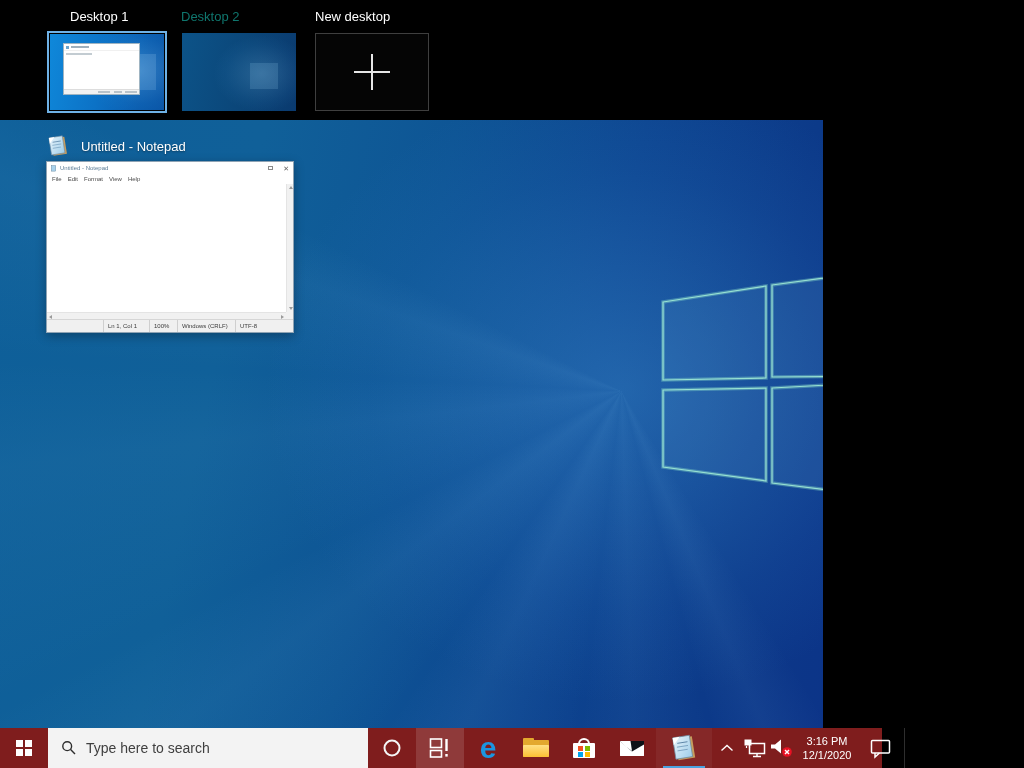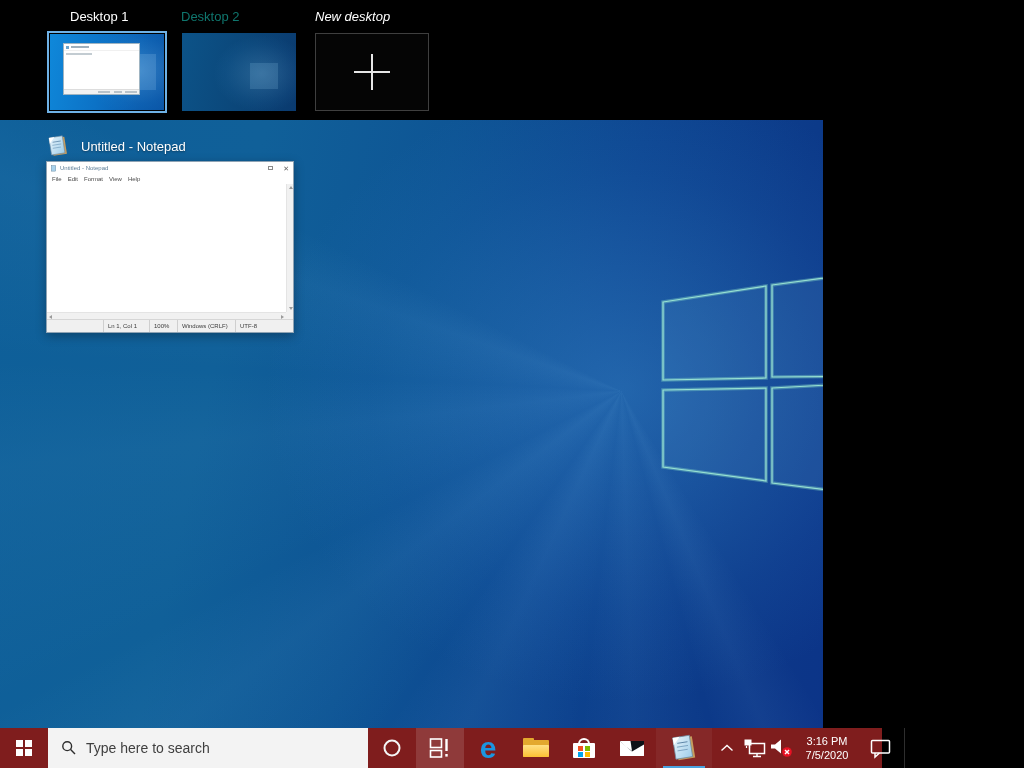--- a/index.html
+++ b/index.html
@@ -8,21 +8,21 @@
     font-family: "Liberation Sans", sans-serif;
     background:#000; position:relative; cursor:default;
     -webkit-font-smoothing: antialiased;
   }
 
   
   .topstrip { position:absolute; left:0; top:0; width:1024px; height:120px; background:#000; z-index:5; }
   .desk-label { position:absolute; top:9px; font-size:13px; color:#fff; white-space:nowrap; }
   .lbl-d1 { left:48px;margin-left:22px; }
   .lbl-d2 { left:181px; color:#0f766e; }
-  .lbl-new { left:315px;font-style:italic; }
+  .lbl-new { left:315px; }
 
   .tile { position:absolute; overflow:hidden; }
   .tile-d1 { left:47px; top:31px; width:120px; height:82px; border:2px solid #6fb2e6; background:#000; padding:1px; }
   .tile-d1-inner { width:100%; height:100%; position:relative; overflow:hidden;
     background: radial-gradient(ellipse 70px 55px at 78% 48%, rgba(160,220,255,0.25), rgba(60,150,220,0.08) 60%, transparent 80%),
                 linear-gradient(100deg,#0f88da 0%, #0c72c6 45%, #0a5cae 80%, #0a55a6 100%);
   }
   .tile-d1-logo { position:absolute; right:8px; top:26%; width:26px; height:36px; background:rgba(190,230,255,0.16); }
   .mini-win { position:absolute; left:13px; top:9px; width:77px; height:52px; background:#fff; border:1px solid #9fb4c2; }
   .mini-tb { position:relative; height:7px; border-bottom:1px solid #f0f0f0; }
@@ -351,21 +351,21 @@
     <svg width="24" height="20" viewBox="0 0 24 20">
       <polygon points="1,6.5 5,6.5 11,1.5 11,15.5 5,10.5 1,10.5" fill="#fff"></polygon>
       <circle cx="17" cy="14" r="4.8" fill="#e81123"></circle>
       <line x1="15" y1="12" x2="19" y2="16" stroke="#fff" stroke-width="1.4"></line>
       <line x1="19" y1="12" x2="15" y2="16" stroke="#fff" stroke-width="1.4"></line>
     </svg>
   </div>
 
   <div class="clock">
     <span>3:16 PM</span>
-    <span>7/5/2020</span>
+    <span>12/1/2020</span>
   </div>
 
   <div class="tray-btn w-ac">
     <svg width="22" height="21" viewBox="0 0 22 21">
       <rect x="1.5" y="2.5" width="18" height="12.5" rx="1" fill="none" stroke="#fff" stroke-width="1.5"></rect>
       <path d="M5,15 L5,19 L9.5,15" fill="none" stroke="#fff" stroke-width="1.5"></path>
     </svg>
   </div>
 
   <div class="show-desktop"></div>

